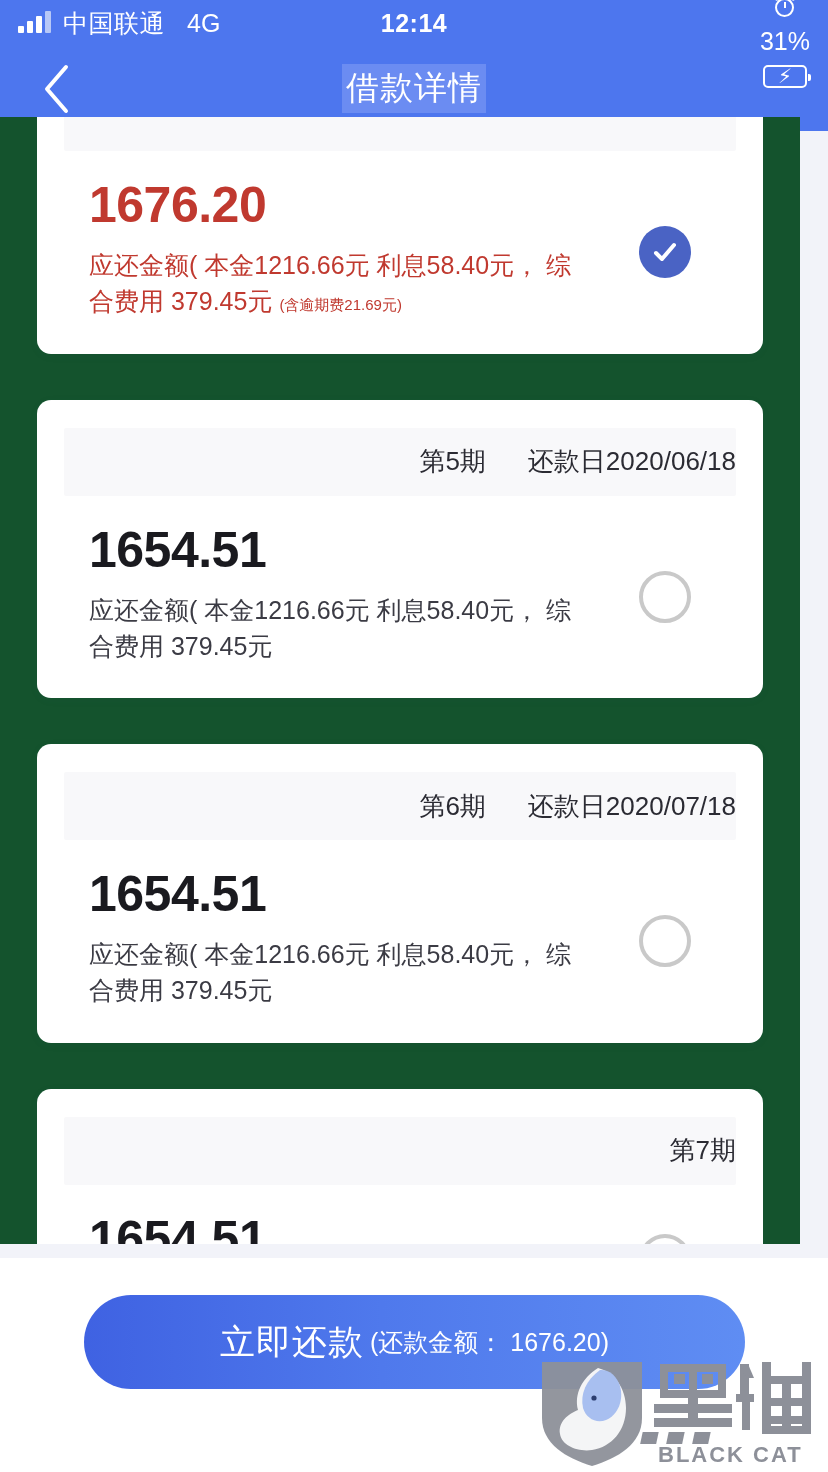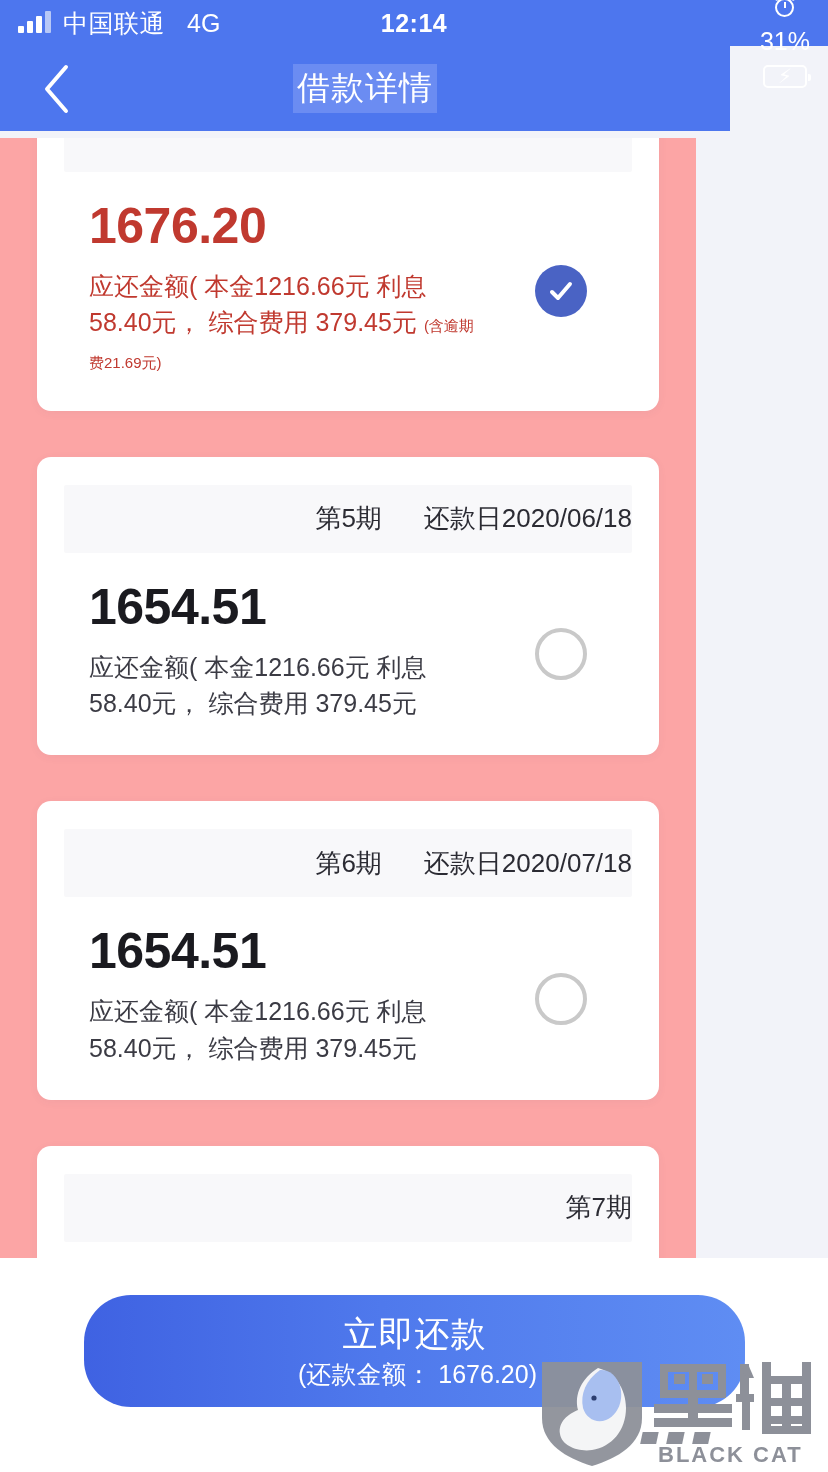--- a/index.html
+++ b/index.html
@@ -80,39 +80,39 @@
   }
   .battery .fill { height: 100%; width: 38%; background: #3fcc52; border-radius: 2px; }
   .battery .bolt {
     position: absolute; left: 13px; top: 0px;
     font-size: 20px; color: #ffffff; line-height: 19px; font-weight: bold;
   }
 
   
   .navbar {
     position: absolute; top: 46px; left: 0;
-    width: 730px; height: 85px;
+    width: 828px; height: 85px;
     background: #4d76ee;
     display: flex; align-items: center; justify-content: center;
   }
   .nav-back {
     position: absolute; left: 34px; top: 50%; transform: translateY(-50%);
     width: 44px; height: 44px; display: flex; align-items: center; justify-content: center;
   }
   .nav-back svg { display: block; }
   .nav-title {
     font-size: 33px; color: #ffffff; letter-spacing: 1px;
     background: #6b8cf2; padding: 2px 4px;
   }
 
   
   .scroll {
-    position: absolute; top: 138px; left: 0;
-    width: 696px; height: 1127px;
-    background: #fca5a5;
+    position: absolute; top: 117px; left: 0;
+    width: 800px; height: 1127px;
+    background: #14532d;
     overflow: hidden;
   }
 
   .card {
     margin: 0 37px;
     background: #ffffff;
     border-radius: 14px;
     box-shadow: 0 2px 10px rgba(60,70,120,0.05);
     position: relative;
     overflow: hidden;
@@ -163,27 +163,26 @@
   .card.clipped { margin-top: -62px; }
 
   
   .bottombar {
     position: absolute; left: 0; bottom: 0;
     width: 828px; height: 214px;
     background: #ffffff;
   }
   .pay-button {
     position: absolute; left: 84px; top: 37px;
-    width: 661px; height: 112px;
+    width: 661px; height: 94px;
     border-radius: 47px;
     background: linear-gradient(to right, #3f62e2 0%, #4f79ec 45%, #5f8df3 100%);
     border: none;
     display: flex; align-items: center; justify-content: center;
     cursor: pointer;
-    flex-direction: column;
   }
   .pay-main { font-size: 35px; color: #ffffff; letter-spacing: 1px; }
   .pay-sub { font-size: 25px; color: #ffffff; margin-left: 6px; }
 
   
   .watermark {
     position: absolute; right: 10px; bottom: 4px;
     width: 284px; height: 108px;
     pointer-events: none;
   }

